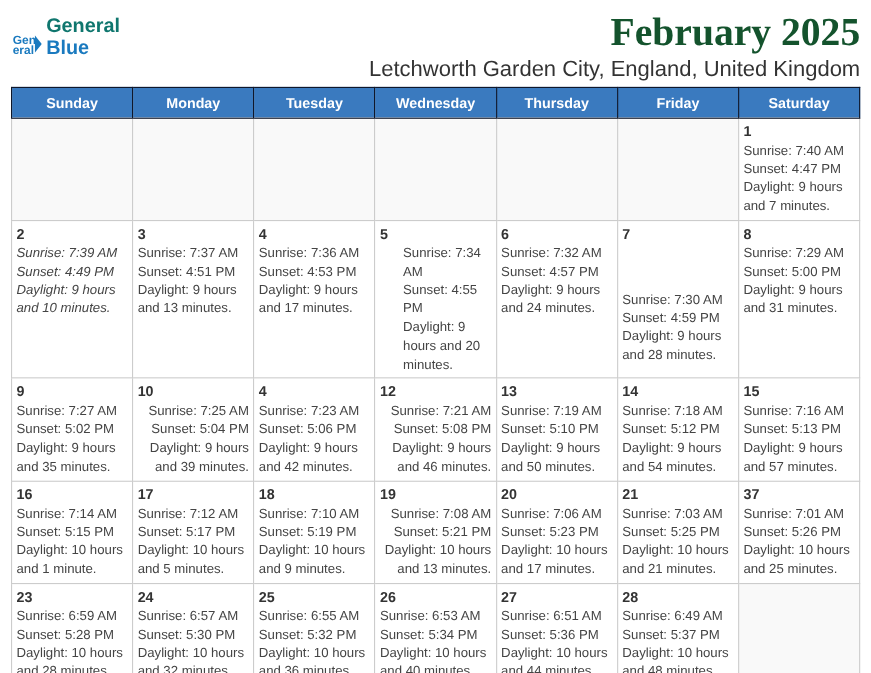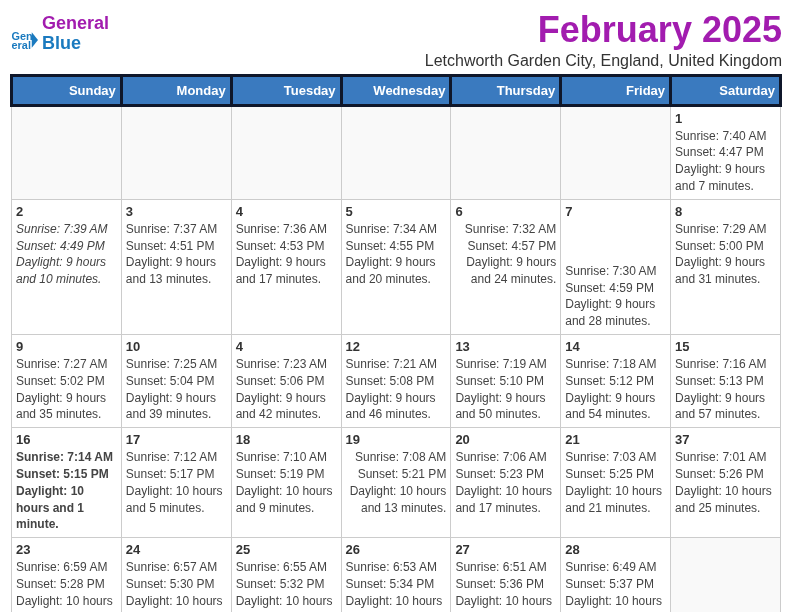--- a/index.html
+++ b/index.html
@@ -22,52 +22,53 @@
       gap: 4px;
       padding-top: 4px;
     }
     .logo-text {
       font-size: 18px;
       font-weight: bold;
       color: #333;
       line-height: 1.1;
     }
     .logo-text span {
-      color: #a21caf;
+      color: #0f766e;
     }
     .logo-icon {
       width: 28px;
       height: 28px;
     }
     .title-area {
       text-align: right;
     }
     .month-title {
       font-size: 36px;
       font-weight: bold;
-      color: #a21caf;
+      color: #14532d;
       line-height: 1.1;
+      font-family: Liberation Serif, serif;
     }
     .location-title {
-      font-size: 16px;
+      font-size: 20px;
       color: #333;
       margin-top: 2px;
     }
     .calendar {
       width: 100%;
       border-collapse: collapse;
       border: 1px solid #ccc;
     }
     .calendar th {
       background: #3a7abf;
       color: #fff;
       font-size: 13px;
       padding: 6px 4px;
-      text-align: right;
-      border: 3px solid #0f172a;
+      text-align: center;
+      border: 1px solid #0f172a;
       font-weight: bold;
     }
     .calendar td {
       width: 14.28%;
       vertical-align: top;
       border: 1px solid #ccc;
       padding: 4px;
       font-size: 10.5px;
       color: #333;
       height: 90px;
@@ -153,27 +154,27 @@
 Daylight: 9 hours and 13 minutes.</div>
         </td>
         <td>
           <span class="day-number">4</span>
           <div class="day-info" style="white-space: pre-line;">Sunrise: 7:36 AM
 Sunset: 4:53 PM
 Daylight: 9 hours and 17 minutes.</div>
         </td>
         <td>
           <span class="day-number">5</span>
-          <div class="day-info" style="white-space: pre-line;">Sunrise: 7:34 AM
+          <div class="day-info" style="white-space: pre-line; margin-left: 21px;">Sunrise: 7:34 AM
 Sunset: 4:55 PM
 Daylight: 9 hours and 20 minutes.</div>
         </td>
         <td>
           <span class="day-number">6</span>
-          <div class="day-info" style="white-space: pre-line; text-align: right;">Sunrise: 7:32 AM
+          <div class="day-info" style="white-space: pre-line;">Sunrise: 7:32 AM
 Sunset: 4:57 PM
 Daylight: 9 hours and 24 minutes.</div>
         </td>
         <td>
           <span class="day-number">7</span>
           <div class="day-info" style="white-space: pre-line; margin-top: 44px;">Sunrise: 7:30 AM
 Sunset: 4:59 PM
 Daylight: 9 hours and 28 minutes.</div>
         </td>
         <td>
@@ -185,33 +186,33 @@
       </tr>
       <tr>
         <td>
           <span class="day-number">9</span>
           <div class="day-info" style="white-space: pre-line;">Sunrise: 7:27 AM
 Sunset: 5:02 PM
 Daylight: 9 hours and 35 minutes.</div>
         </td>
         <td>
           <span class="day-number">10</span>
-          <div class="day-info" style="white-space: pre-line;">Sunrise: 7:25 AM
+          <div class="day-info" style="white-space: pre-line; text-align: right;">Sunrise: 7:25 AM
 Sunset: 5:04 PM
 Daylight: 9 hours and 39 minutes.</div>
         </td>
         <td>
           <span class="day-number">4</span>
           <div class="day-info" style="white-space: pre-line;">Sunrise: 7:23 AM
 Sunset: 5:06 PM
 Daylight: 9 hours and 42 minutes.</div>
         </td>
         <td>
           <span class="day-number">12</span>
-          <div class="day-info" style="white-space: pre-line;">Sunrise: 7:21 AM
+          <div class="day-info" style="white-space: pre-line; text-align: right;">Sunrise: 7:21 AM
 Sunset: 5:08 PM
 Daylight: 9 hours and 46 minutes.</div>
         </td>
         <td>
           <span class="day-number">13</span>
           <div class="day-info" style="white-space: pre-line;">Sunrise: 7:19 AM
 Sunset: 5:10 PM
 Daylight: 9 hours and 50 minutes.</div>
         </td>
         <td>
@@ -223,21 +224,21 @@
         <td>
           <span class="day-number">15</span>
           <div class="day-info" style="white-space: pre-line;">Sunrise: 7:16 AM
 Sunset: 5:13 PM
 Daylight: 9 hours and 57 minutes.</div>
         </td>
       </tr>
       <tr>
         <td>
           <span class="day-number">16</span>
-          <div class="day-info" style="white-space: pre-line; font-weight: bold;">Sunrise: 7:14 AM
+          <div class="day-info" style="white-space: pre-line;">Sunrise: 7:14 AM
 Sunset: 5:15 PM
 Daylight: 10 hours and 1 minute.</div>
         </td>
         <td>
           <span class="day-number">17</span>
           <div class="day-info" style="white-space: pre-line;">Sunrise: 7:12 AM
 Sunset: 5:17 PM
 Daylight: 10 hours and 5 minutes.</div>
         </td>
         <td>

